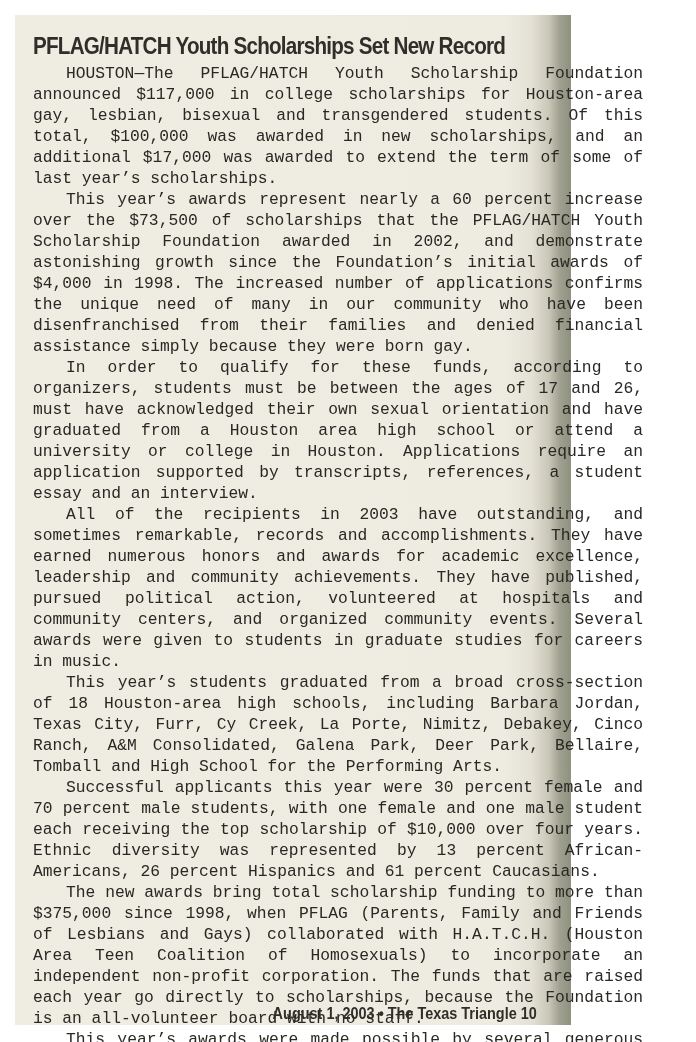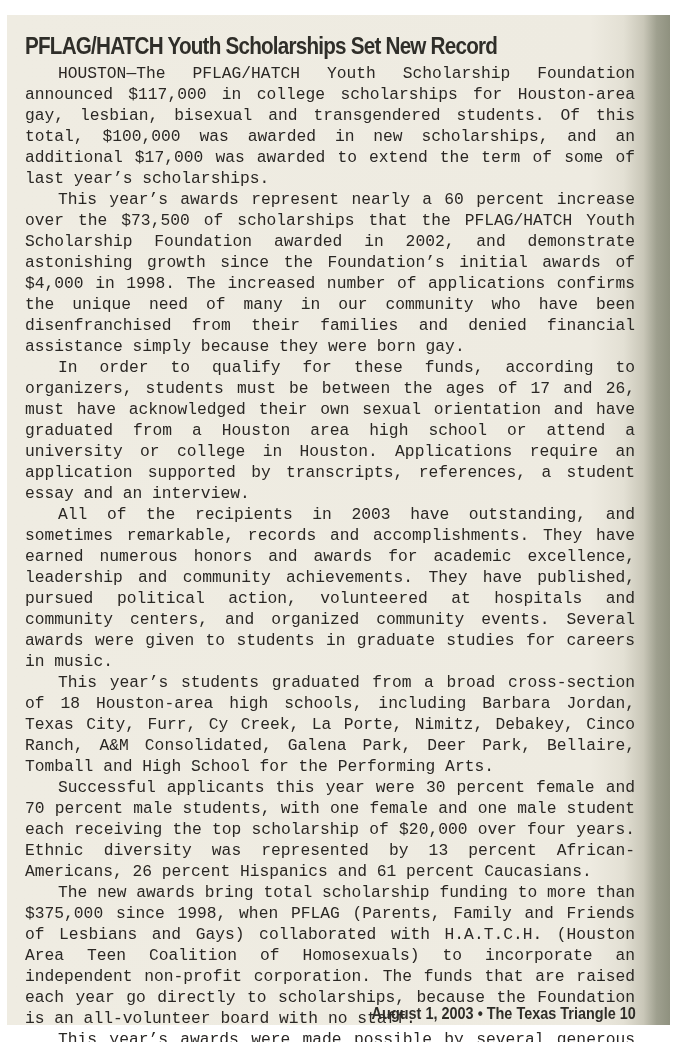--- a/index.html
+++ b/index.html
@@ -1,18 +1,18 @@
 <!DOCTYPE html>
 <html><head>
   <meta charset="utf-8">
   <style>
     html, body { margin: 0; padding: 0; background: #ffffff; }
     body { width: 696px; height: 1042px; position: relative; overflow: hidden; }
     .page {
-      position: absolute; left: 7px; top: 15px; width: 663px; height: 1010px;
+      position: absolute; left: 15px; top: 15px; width: 556px; height: 1010px;
       background: linear-gradient(to right, #efece2 0%, #eeebe1 88%, #e3e0d4 93%, #c9c7b8 96%, #9fa08f 98%, #8f917f 100%);
       box-sizing: border-box;
     }
     .content { position: absolute; left: 18px; top: 16px; width: 610px; color: #2e2a26; }
     h1 {
       margin: 0 0 2px 0;
       font-family: "Liberation Sans", sans-serif;
       font-weight: bold;
       font-size: 24px;
       line-height: 30px;
@@ -47,18 +47,18 @@
 <body>
 
 <div class="page">
   <div class="content">
     <h1>PFLAG/HATCH Youth Scholarships Set New Record</h1>
     <p class="para">HOUSTON—The PFLAG/HATCH Youth Scholarship Foundation announced $117,000 in college scholarships for Houston-area gay, lesbian, bisexual and transgendered students. Of this total, $100,000 was awarded in new scholarships, and an additional $17,000 was awarded to extend the term of some of last year’s scholarships.</p>
     <p class="para">This year’s awards represent nearly a 60 percent increase over the $73,500 of scholarships that the PFLAG/HATCH Youth Scholarship Foundation awarded in 2002, and demonstrate astonishing growth since the Foundation’s initial awards of $4,000 in 1998. The increased number of applications confirms the unique need of many in our community who have been disenfranchised from their families and denied financial assistance simply because they were born gay.</p>
     <p class="para">In order to qualify for these funds, according to organizers, students must be between the ages of 17 and 26, must have acknowledged their own sexual orientation and have graduated from a Houston area high school or attend a university or college in Houston. Applications require an application supported by transcripts, references, a student essay and an interview.</p>
     <p class="para">All of the recipients in 2003 have outstanding, and sometimes remarkable, records and accomplishments. They have earned numerous honors and awards for academic excellence, leadership and community achievements.  They have published, pursued political action, volunteered at hospitals and community centers, and organized community events. Several awards were given to students in graduate studies for careers in music.</p>
     <p class="para">This year’s students graduated from a broad cross-section of 18 Houston-area high schools, including Barbara Jordan, Texas City, Furr, Cy Creek, La Porte, Nimitz, Debakey, Cinco Ranch, A&amp;M Consolidated, Galena Park, Deer Park, Bellaire, Tomball and High School for the Performing Arts.</p>
-    <p class="para">Successful applicants this year were 30 percent female and 70 percent male students, with one female and one male student each receiving the top scholarship of $20,000 over four years.  Ethnic diversity was represented by 13 percent African-Americans, 26 percent Hispanics and 61 percent Caucasians.</p>
+    <p class="para">Successful applicants this year were 30 percent female and 70 percent male students, with one female and one male student each receiving the top scholarship of $10,000 over four years.  Ethnic diversity was represented by 13 percent African-Americans, 26 percent Hispanics and 61 percent Caucasians.</p>
     <p class="para">The new awards bring total scholarship funding to more than $375,000 since 1998, when PFLAG (Parents, Family and Friends of Lesbians and Gays) collaborated with H.A.T.C.H. (Houston Area Teen Coalition of Homosexuals) to incorporate an independent non-profit corporation. The funds that are raised each year go directly to scholarships, because the Foundation is an all-volunteer board with no staff.</p>
     <p class="para">This year’s awards were made possible by several generous donors, as well as proceeds from the Foundation’s annual Spring Fling dinner. Prominent supporters included Curtis Wolff, The Elliott H. Matthews Foundation, The Krewe of Olympus, Mr. and Mrs. David Brooks, Mr. Geoffrey Westergaard, JP Morgan Chase Foundation, PFLAG-Houston, Zephyr Development, Gill Foundation and Hollyfield Foundation.</p>
   </div>
   <div class="footer">August 1, 2003 • The Texas Triangle 10</div>
 </div>
 
 </body></html>

